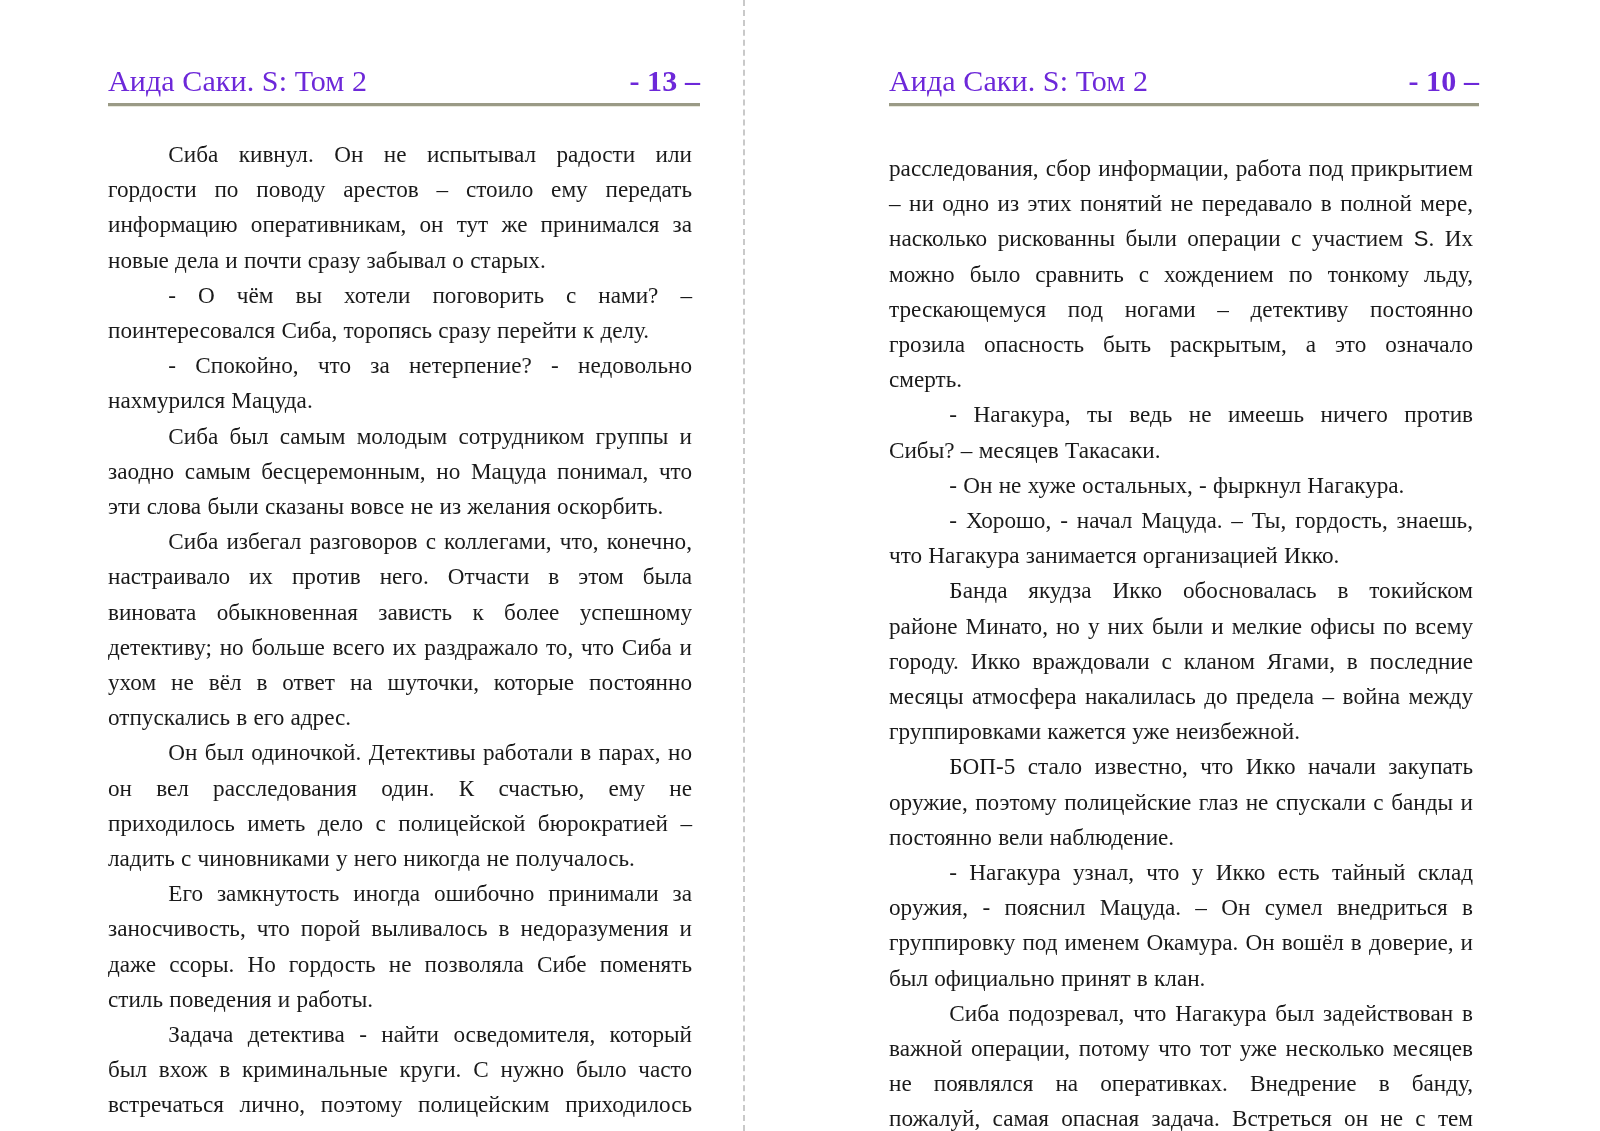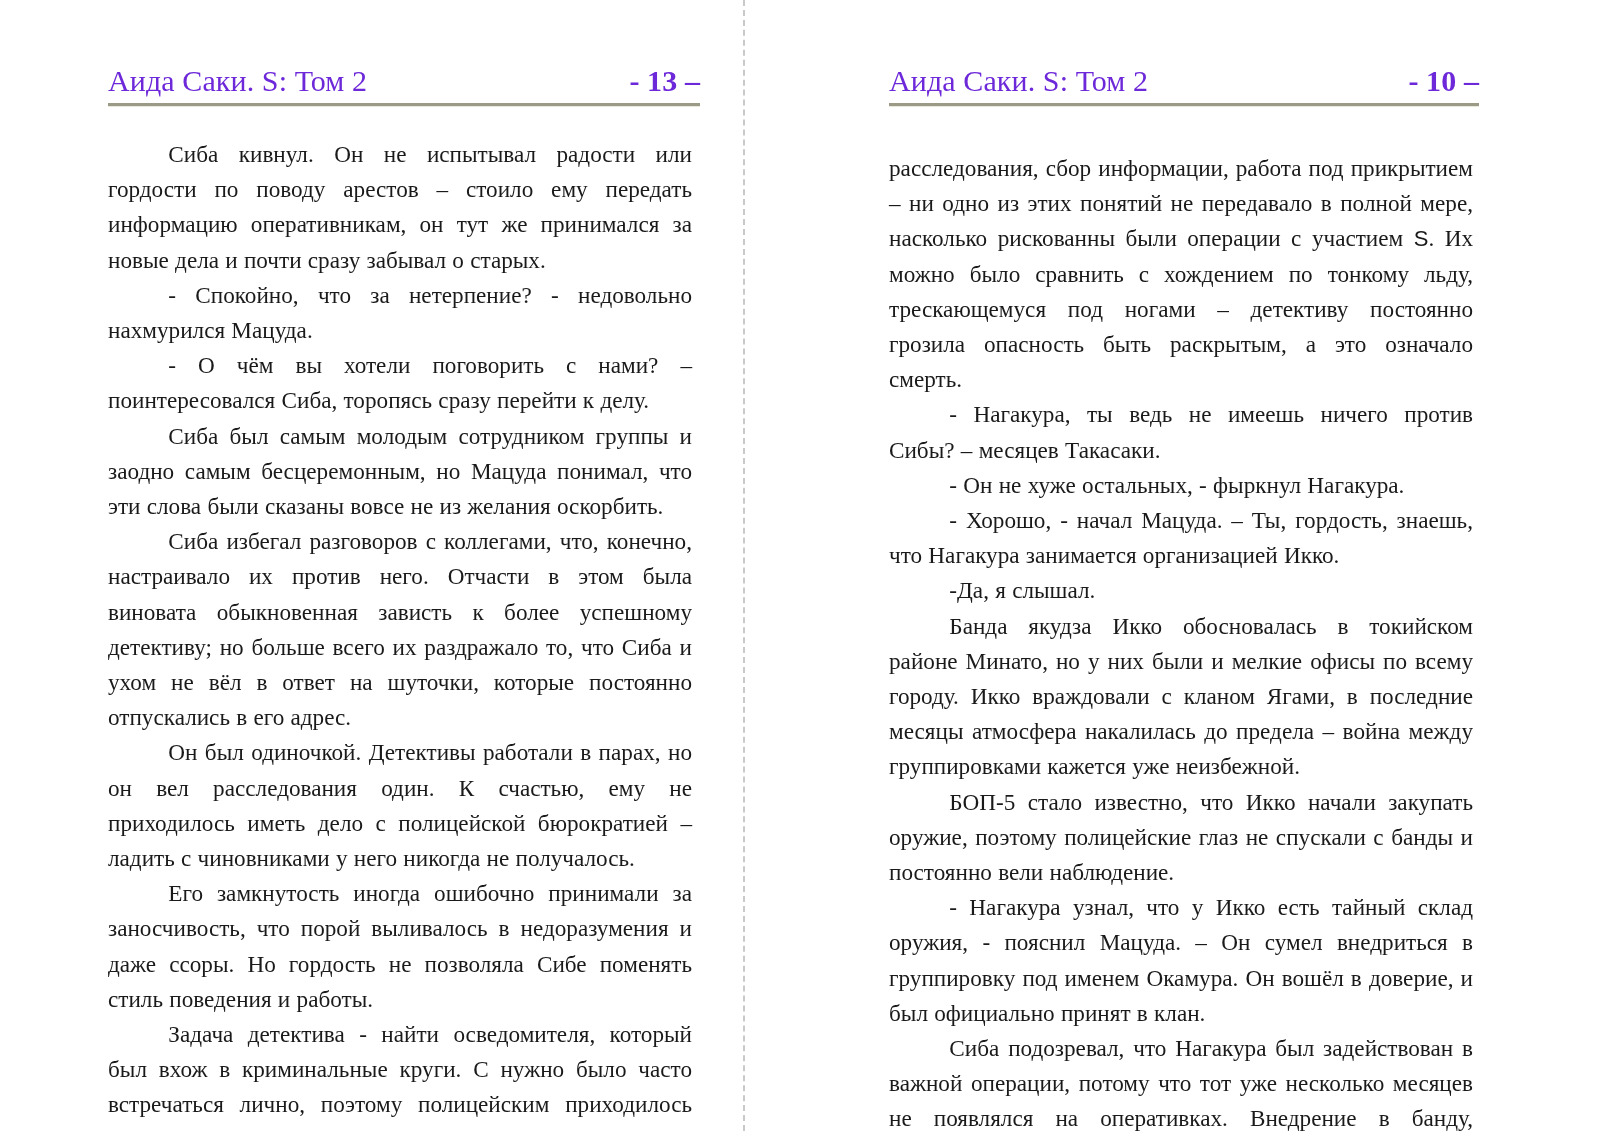--- a/index.html
+++ b/index.html
@@ -116,22 +116,22 @@
 
     <div class="runhead">
       <span class="rh-title">Аида Саки. S: Том 2</span>
       <span class="rh-page">- 13 –</span>
     </div>
 
     <div class="rule"></div>
 
     <div class="textcol">
         <p>Сиба кивнул. Он не испытывал радости или гордости по поводу арестов – стоило ему передать информацию оперативникам, он тут же принимался за новые дела и почти сразу забывал о старых.</p>
+        <p>- О чём вы хотели поговорить с нами? – поинтересовался Сиба, торопясь сразу перейти к делу.</p>
         <p>- Спокойно, что за нетерпение? - недовольно нахмурился Мацуда.</p>
-        <p>- О чём вы хотели поговорить с нами? – поинтересовался Сиба, торопясь сразу перейти к делу.</p>
         <p>Сиба был самым молодым сотрудником группы и заодно самым бесцеремонным, но Мацуда понимал, что эти слова были сказаны вовсе не из желания оскорбить.</p>
         <p>Сиба избегал разговоров с коллегами, что, конечно, настраивало их против него. Отчасти в этом была виновата обыкновенная зависть к более успешному детективу; но больше всего их раздражало то, что Сиба и ухом не вёл в ответ на шуточки, которые постоянно отпускались в его адрес.</p>
         <p>Он был одиночкой. Детективы работали в парах, но он вел расследования один. К счастью, ему не приходилось иметь дело с полицейской бюрократией – ладить с чиновниками у него никогда не получалось.</p>
         <p>Его замкнутость иногда ошибочно принимали за заносчивость, что порой выливалось в недоразумения и даже ссоры. Но гордость не позволяла Сибе поменять стиль поведения и работы.</p>
         <p class="stretch">Задача детектива - найти осведомителя, который был вхож в криминальные круги. С  нужно было часто встречаться лично, поэтому полицейским приходилось жить под вымышленными именами, чтобы они могли общаться с  без риска навредить ему. Секретные</p>
       </div>
   </div>
 
   <div class="page page-right">
 
@@ -140,21 +140,20 @@
       <span class="rh-page">- 10 –</span>
     </div>
 
     <div class="rule"></div>
 
     <div class="textcol">
         <p class="noindent">расследования, сбор информации, работа под прикрытием – ни одно из этих понятий не передавало в полной мере, насколько рискованны были операции с участием <span class="cs">S</span>. Их можно было сравнить с хождением по тонкому льду, трескающемуся под ногами – детективу постоянно грозила опасность быть раскрытым, а это означало смерть.</p>
         <p>- Нагакура, ты ведь не имеешь ничего против Сибы? – месяцев Такасаки.</p>
         <p>- Он не хуже остальных, - фыркнул Нагакура.</p>
         <p>- Хорошо, - начал Мацуда. – Ты, гордость, знаешь, что Нагакура занимается организацией Икко.</p>
-        <p>-Да, я слышал.</p>
         <p>Банда якудза Икко обосновалась в токийском районе Минато, но у них были и мелкие офисы по всему городу. Икко враждовали с кланом Ягами, в последние месяцы атмосфера накалилась до предела – война между группировками кажется уже неизбежной.</p>
         <p>БОП-5 стало известно, что Икко начали закупать оружие, поэтому полицейские глаз не спускали с банды и постоянно вели наблюдение.</p>
         <p>- Нагакура узнал, что у Икко есть тайный склад оружия, - пояснил Мацуда. – Он сумел внедриться в группировку под именем Окамура. Он вошёл в доверие, и был официально принят в клан.</p>
         <p class="stretch">Сиба подозревал, что Нагакура был задействован в важной операции, потому что тот уже несколько месяцев не появлялся на оперативках. Внедрение в банду, пожалуй, самая опасная задача. Встреться он не с тем</p>
       </div>
   </div>
 
   <div class="gutter"></div>
 </div>
 

